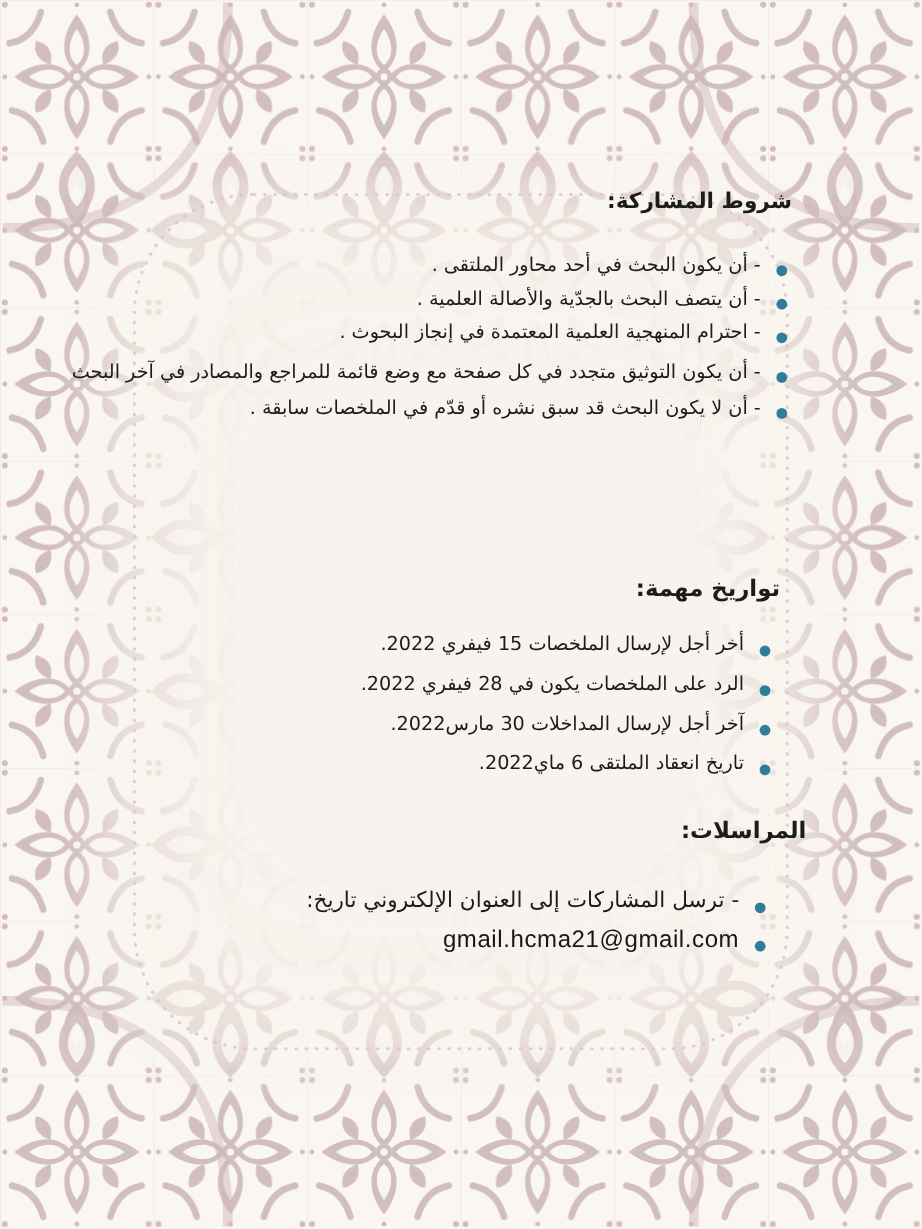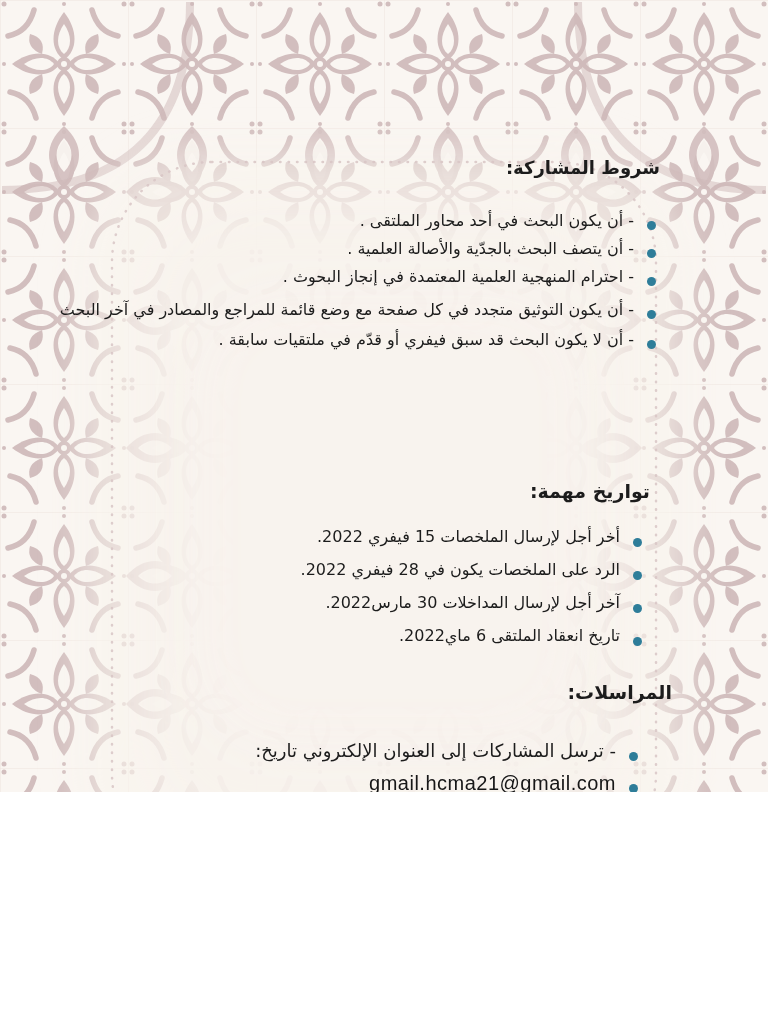--- a/index.html
+++ b/index.html
@@ -1,19 +1,19 @@
 <!DOCTYPE html>
 <html lang="ar"><head>
 <meta charset="utf-8">
 <style>
   html, body { margin: 0; padding: 0; background: #ffffff; }
   .page {
     position: relative;
     width: 768px;
-    height: 792px;
+    height: 1024px;
     overflow: hidden;
     background: #f8f3ee;
     color: #1c1c1c;
     font-family: "DejaVu Sans", sans-serif;
   }
   .frame { position: absolute; inset: 0; width: 768px; height: 1024px; }
 
   .h {
     position: absolute;
     direction: rtl;
@@ -169,21 +169,21 @@
     <div class="row oneline">
       <span class="dot"></span>
       <span class="txt">- احترام المنهجية العلمية المعتمدة في إنجاز البحوث .</span>
     </div>
     <div class="row mt5">
       <span class="dot"></span>
       <span class="txt">- أن يكون التوثيق متجدد في كل صفحة مع وضع قائمة للمراجع والمصادر في آخر البحث</span>
     </div>
     <div class="row oneline mt2">
       <span class="dot"></span>
-      <span class="txt">- أن لا يكون البحث قد سبق فيفري أو قدّم في ملتقيات سابقة .</span>
+      <span class="txt">- أن لا يكون البحث قد سبق نشره أو قدّم في الملخصات سابقة .</span>
     </div>
   </div>
 
   <div class="h" id="h-dates">تواريخ مهمة:</div>
 
   <div class="list" id="list-dates">
     <div class="row oneline">
       <span class="dot"></span>
       <span class="txt">أخر أجل لإرسال الملخصات 15 فيفري 2022.</span>
     </div>

